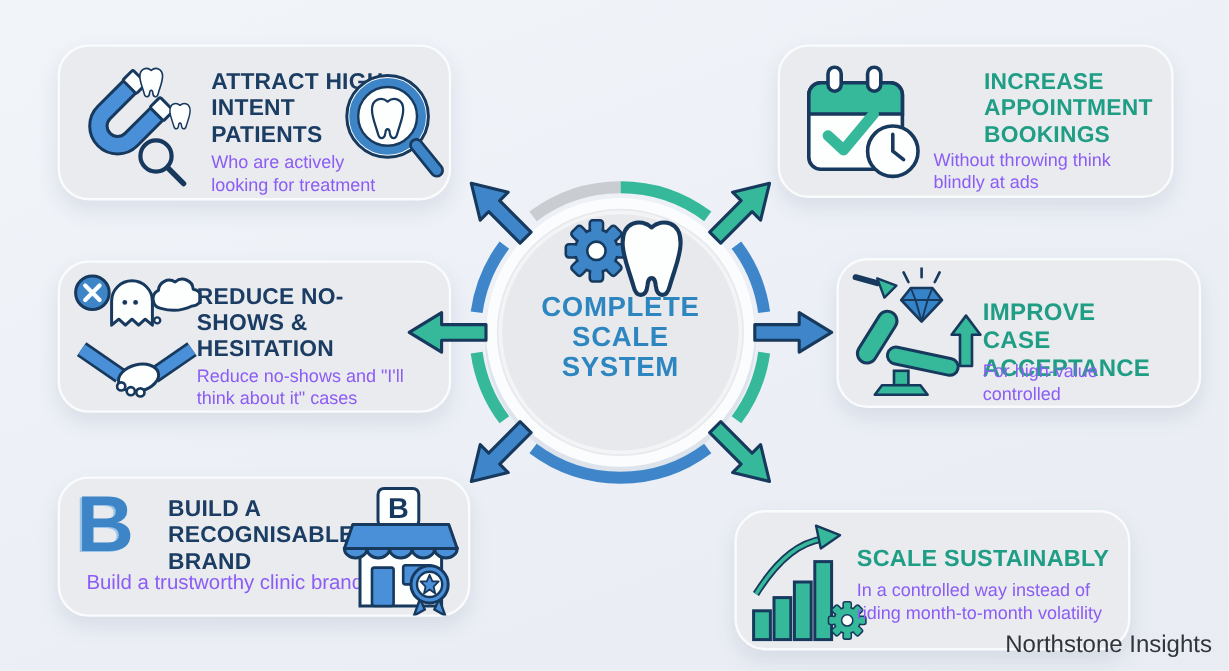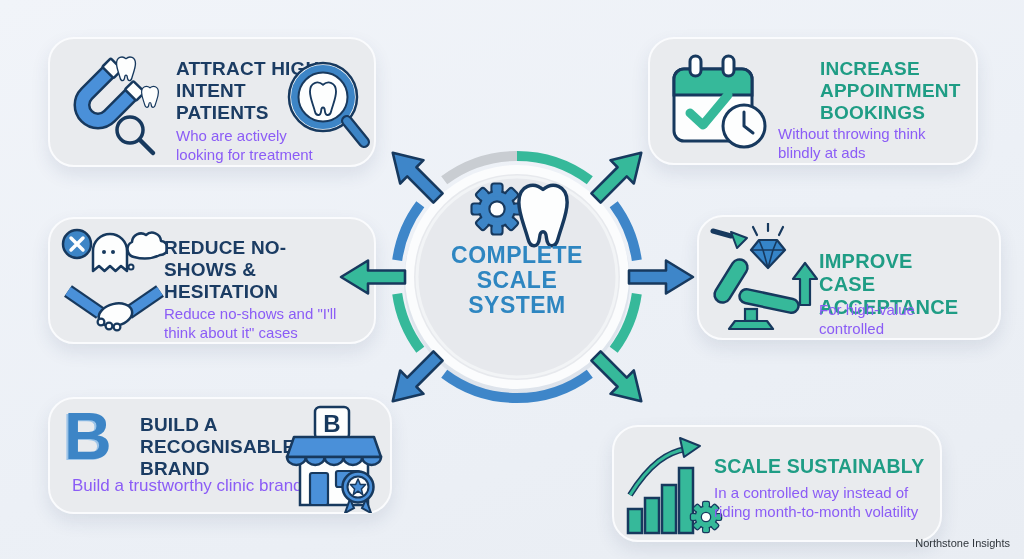--- a/index.html
+++ b/index.html
@@ -44,21 +44,21 @@
     position:absolute;left:14px;top:4px;font-size:66px;font-weight:900;
     color:#3d85c6;line-height:1;text-shadow:-2px 1px 0 #9cc4e8;
   }
   #hub-svg{position:absolute;left:0;top:0;z-index:3;}
   .center-text{
     position:absolute;left:407px;top:243px;width:220px;z-index:4;
     text-align:center;color:#2e86c1;font-weight:800;font-size:23px;
     line-height:1.09;letter-spacing:.5px;
   }
   .footer{
-    position:absolute;right:14px;bottom:10px;font-size:11px;color:#2f353b;
+    position:absolute;right:14px;bottom:10px;font-size:20px;color:#2f353b;
   }
 </style>
 </head>
 <body>
 
 <div class="canvas">
 
   <svg width="0" height="0" style="position:absolute" aria-hidden="true">
     <defs>
       <path id="tooth" d="M -21 -12 C -21 -27 -8 -30 0 -23 C 8 -30 21 -27 21 -12 C 21 -2 17 6 13 20 C 11 28 4 28 3 19 C 2.5 12 -2.5 12 -3 19 C -4 28 -11 28 -13 20 C -17 6 -21 -2 -21 -12 Z" fill="#fdfefe" stroke="#17395e" stroke-width="3" stroke-linejoin="round"></path>

